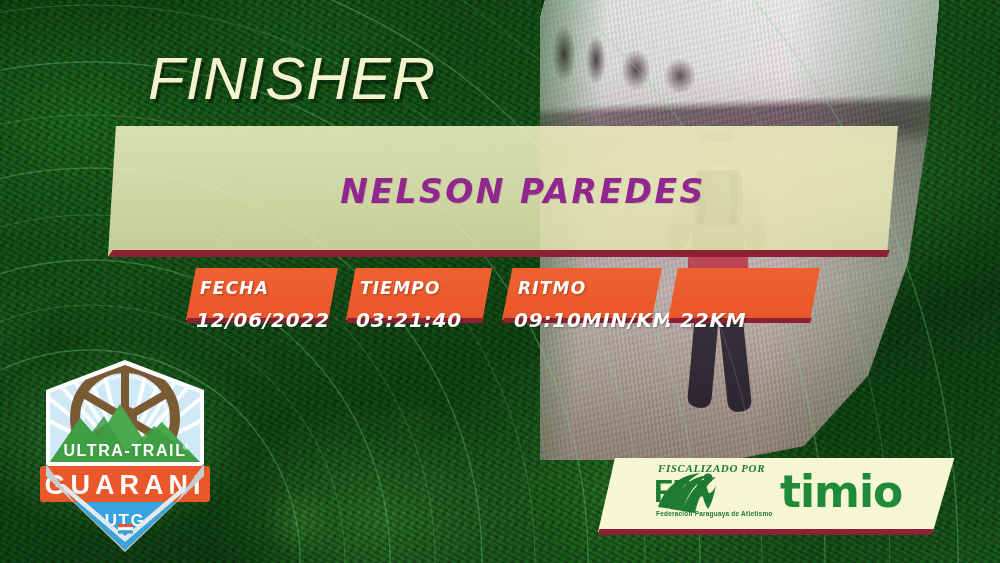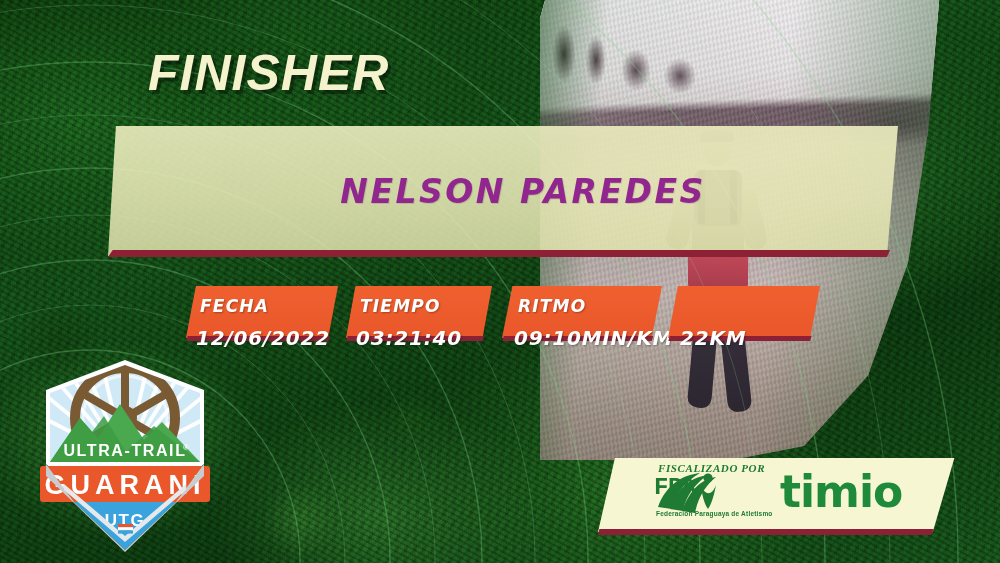--- a/index.html
+++ b/index.html
@@ -113,22 +113,22 @@
   }
 
   
   .arcs { position: absolute; inset: 0; pointer-events: none; }
 
   
   .title {
     position: absolute;
     left: 148px; top: 44px;
     font-family: "Liberation Sans", sans-serif;
-    font-size: 50px;
-    font-weight: bold;
+    font-size: 60px;
+    font-weight: normal;
     font-style: italic;
     letter-spacing: 1px;
     color: #f4f3cd;
     text-shadow: 3px 4px 0 rgba(0,0,0,0.35), 0 0 18px rgba(0,0,0,0.25);
     white-space: nowrap;
   }
 
   
   .name-banner {
     position: absolute;
@@ -154,21 +154,21 @@
     font-weight: bold;
     font-style: italic;
     letter-spacing: 2.5px;
     color: #92268f;
     text-shadow: 1px 1px 0 rgba(0,0,0,0.12);
     padding-left: 40px;
     white-space: nowrap;
   }
 
   
-  .stats { position: absolute; left: 0; top: 286px; width: 816px; height: 62px; }
+  .stats { position: absolute; left: 0; top: 268px; width: 816px; height: 62px; }
   .stat {
     position: absolute;
     top: 0; height: 52px;
     clip-path: polygon(6.5% 0%, 100% 0%, 93.5% 100%, 0% 100%);
     background: linear-gradient(180deg, #f0602f 0%, #e9572a 100%);
   }
   .stat-shadow {
     position: absolute;
     top: 50px; height: 5px;
     clip-path: polygon(1.2% 0%, 94.5% 0%, 93.5% 100%, 0.2% 100%);
@@ -214,22 +214,22 @@
   .fiscal-label {
     position: absolute; left: 60px; top: 4px;
     font-family: Liberation Serif, serif;
     font-size: 11px; font-style: italic; font-weight: bold;
     letter-spacing: 0.6px;
     color: #1f7a33;
     white-space: nowrap;
   }
   .fpa-text {
     position: absolute; left: 56px; top: 18px;
-    font-family: Liberation Mono, monospace;
-    font-size: 24px; font-weight: bold;
+    font-family: Liberation Sans, sans-serif;
+    font-size: 31px; font-weight: bold;
     color: #1f7a33;
     letter-spacing: -0.5px;
     line-height: 1;
   }
   .fpa-sub {
     position: absolute; left: 5px; top: 51px;
     font-family: "Liberation Sans", sans-serif;
     font-size: 6px; font-weight: bold;
     color: #1f7a33;
     letter-spacing: 0.2px;

